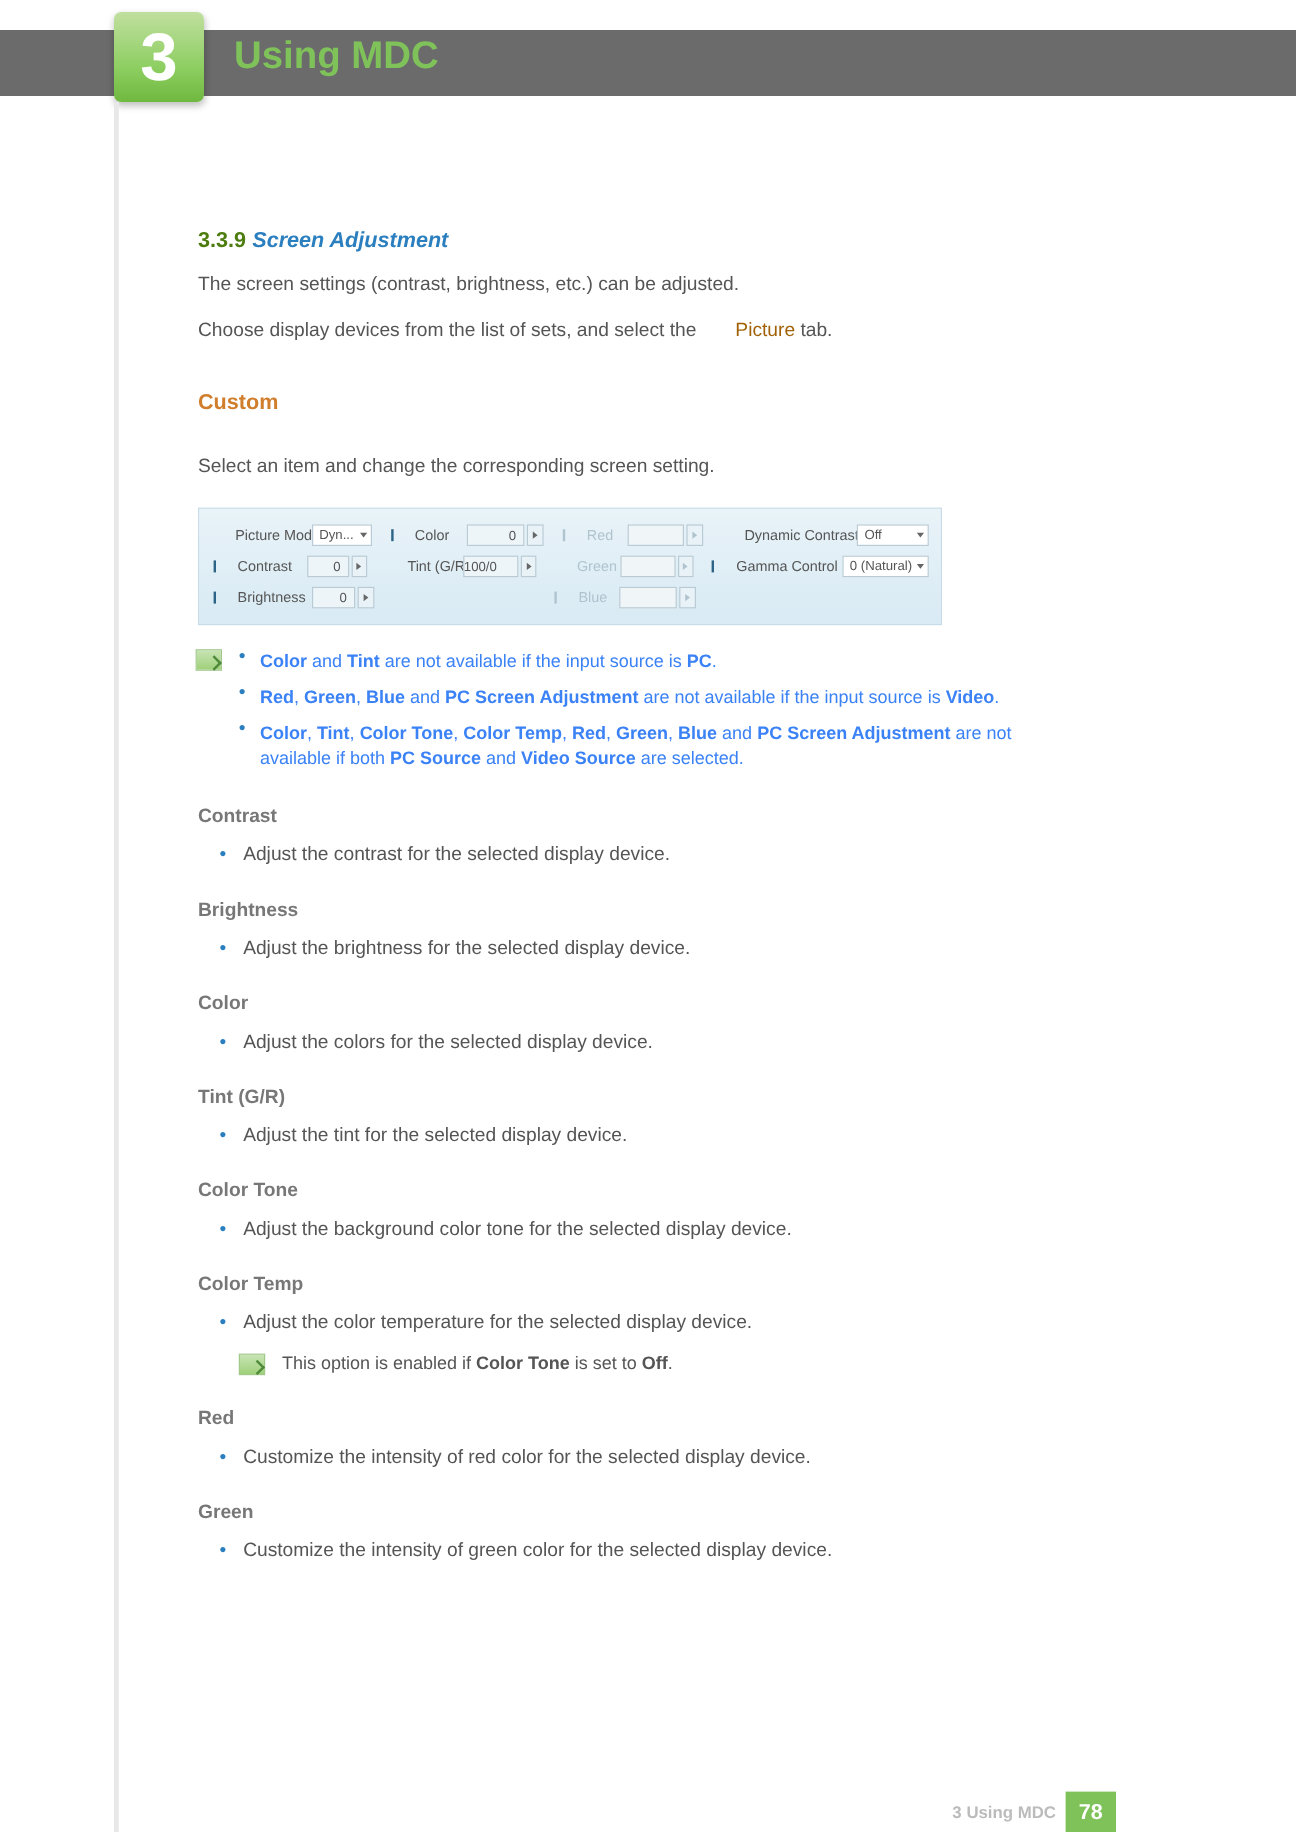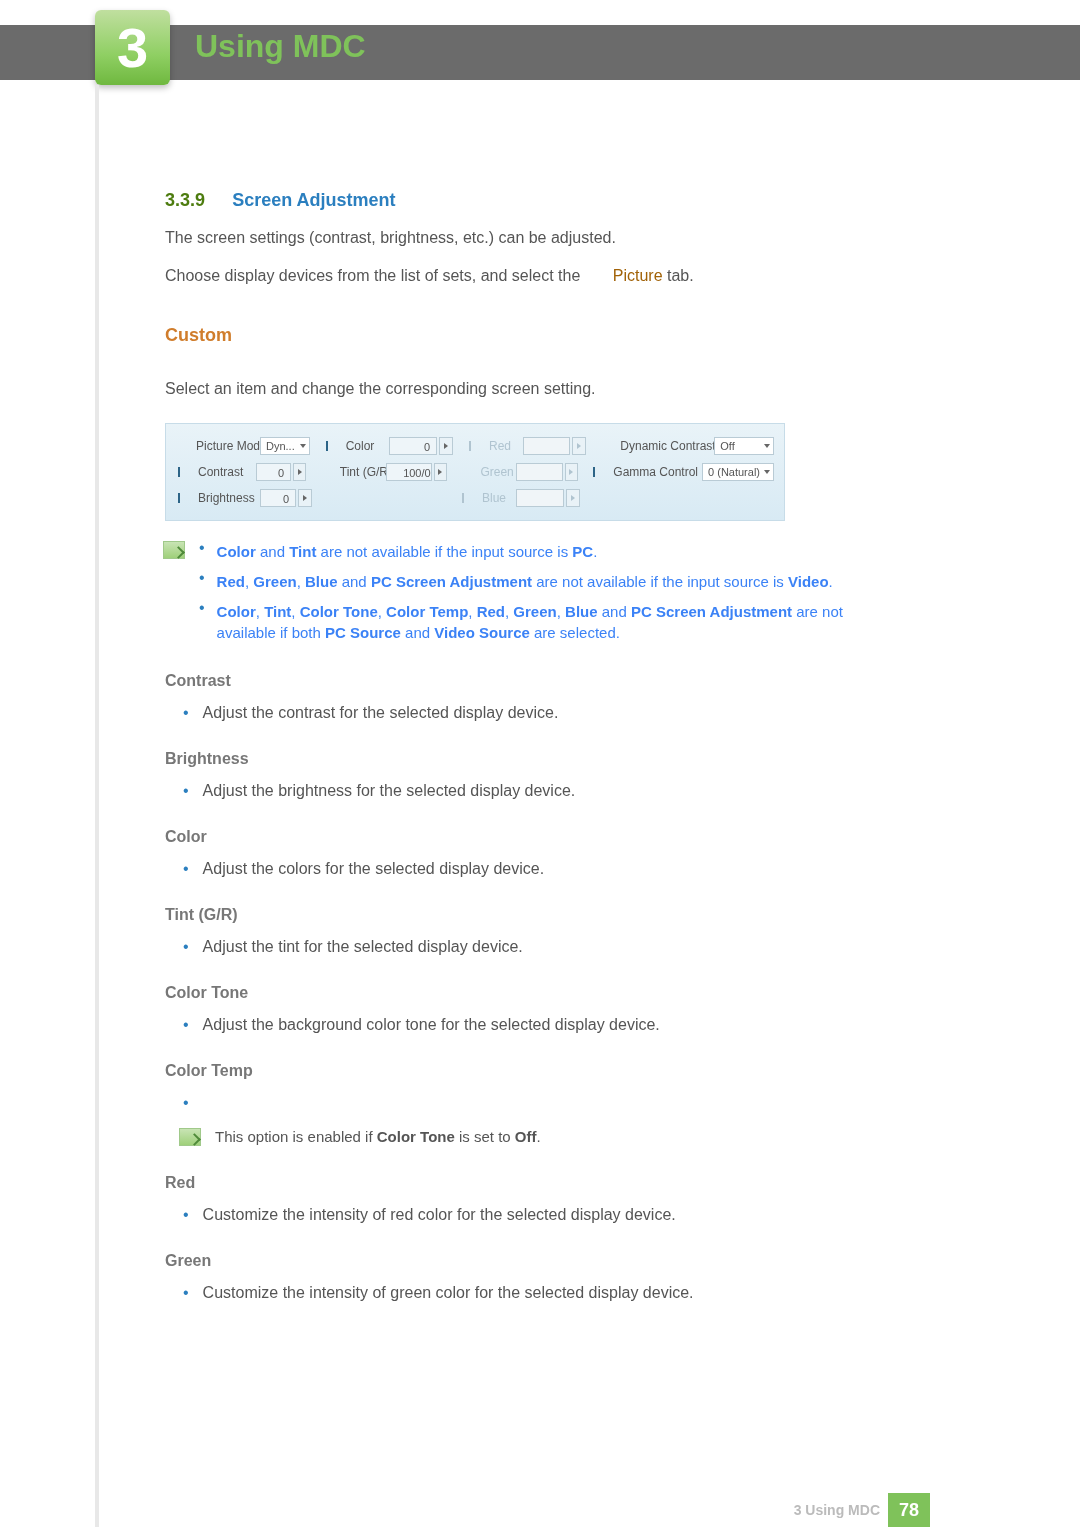--- a/index.html
+++ b/index.html
@@ -55,21 +55,21 @@
     font-weight: bold;
     color: #7fc25a;
   }
   .content {
     position: absolute;
     left: 165px;
     top: 190px;
     width: 720px;
   }
   .section-num  { color: #4d7c0f; font-size: 18px; font-weight: bold; }
-  .section-name { color: #2b7fbf; font-size: 18px; font-weight: bold; margin-left: 23px; }
+  .section-name { color: #2b7fbf; font-size: 18px; font-weight: bold; margin-left: 1px; font-style: italic; }
   .intro1 { margin-top: 18px; font-size: 16px; color:#555; }
   .intro2 { margin-top: 20px; font-size: 16px; color:#555; }
   .intro2 b { font-weight: normal; color:#a16207;margin-left:28px; }
   .sub-head { color:#d07d2c; font-size:18px; font-weight:bold; margin-top:40px; }
   .sub-desc { margin-top:34px; font-size:16px; color:#555; }
 
   
   .panel {
     margin-top: 25px;
     width: 620px;
@@ -124,21 +124,21 @@
   .hidden-icon { visibility:hidden; }
   .bullet { color:#2b7fbf; font-size:16px; margin-right:12px; margin-top:-2px; }
   .note-text { font-size:15px; color:#3b82f6; line-height:1.45; }
   .note-text b { font-weight:bold; }
 
   
   .setting-title { font-size:16px; color:#777; font-weight:bold; margin-top:28px; }
   .setting-bullet-row { display:flex; align-items:flex-start; margin-top:14px; margin-left:18px; }
   .sb { color:#2b7fbf; font-size:16px; margin-right:14px; }
   .stext { font-size:16px; color:#555; }
-  .subnote { display:flex; align-items:flex-start; margin-top:16px; margin-left:16px; }
+  .subnote { display:flex; align-items:flex-start; margin-top:16px; margin-left:36px; }
   .subnote .note-icon { margin-right:14px; }
   .subnote-text { font-size:15px; color:#555; }
   .subnote-text b { font-weight:bold; }
 
   
   .footer {
     position:absolute; left:0; right:0; bottom:0; height:34px;
     display:flex; justify-content:flex-end; align-items:center;
     padding-right:150px;
   }
@@ -216,21 +216,21 @@
           </span>
         <span class="valbox" style="width:36px">0</span>
         <span class="spin">
             <span class="arrow-r"></span>
           </span>
         <span class="gap"></span>
         <span class="plabel" style="width:62px">
             <span class="bar"></span>
             <span>Tint (G/R)</span>
           </span>
-        <span class="valbox" style="width:48px;text-align:right;padding-right:0">100/0</span>
+        <span class="valbox" style="width:48px;text-align:left;padding-right:16px">100/0</span>
         <span class="spin">
             <span class="arrow-r"></span>
           </span>
         <span class="gap"></span>
         <span class="plabel dimmed" style="width:52px">
             <span class="bar"></span>
             <span>Green</span>
           </span>
         <span class="valbox" style="background:#f0f5f8;color:#c0cdd5"></span>
         <span class="spin dimmed">
@@ -317,20 +317,21 @@
 
     <div class="setting-title">Color Tone</div>
     <div class="setting-bullet-row">
         <span class="sb">•</span>
       <span class="stext">Adjust the background color tone for the selected display device.</span>
       </div>
 
     <div class="setting-title">Color Temp</div>
     <div class="setting-bullet-row">
         <span class="sb">•</span>
+      <span class="stext">Adjust the color temperature for the selected display device.</span>
       </div>
     <div class="subnote">
       <div class="note-icon"></div>
       <div class="subnote-text">
         <span>This option is enabled if </span><b>Color Tone</b><span> is set to </span><b>Off</b><span>.</span>
       </div>
     </div>
 
     <div class="setting-title">Red</div>
     <div class="setting-bullet-row">

